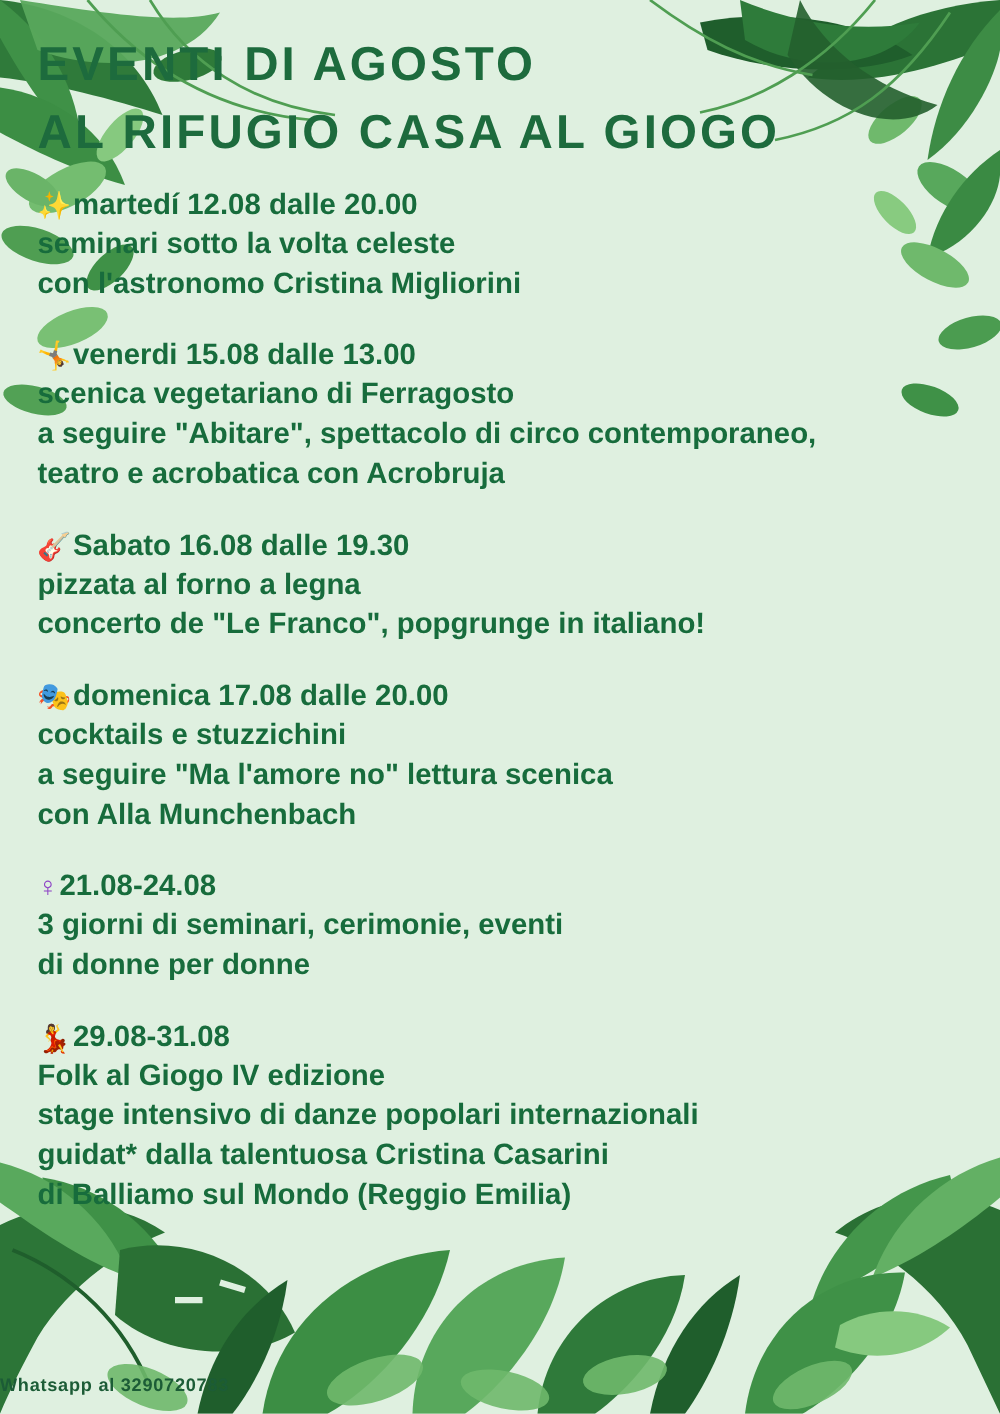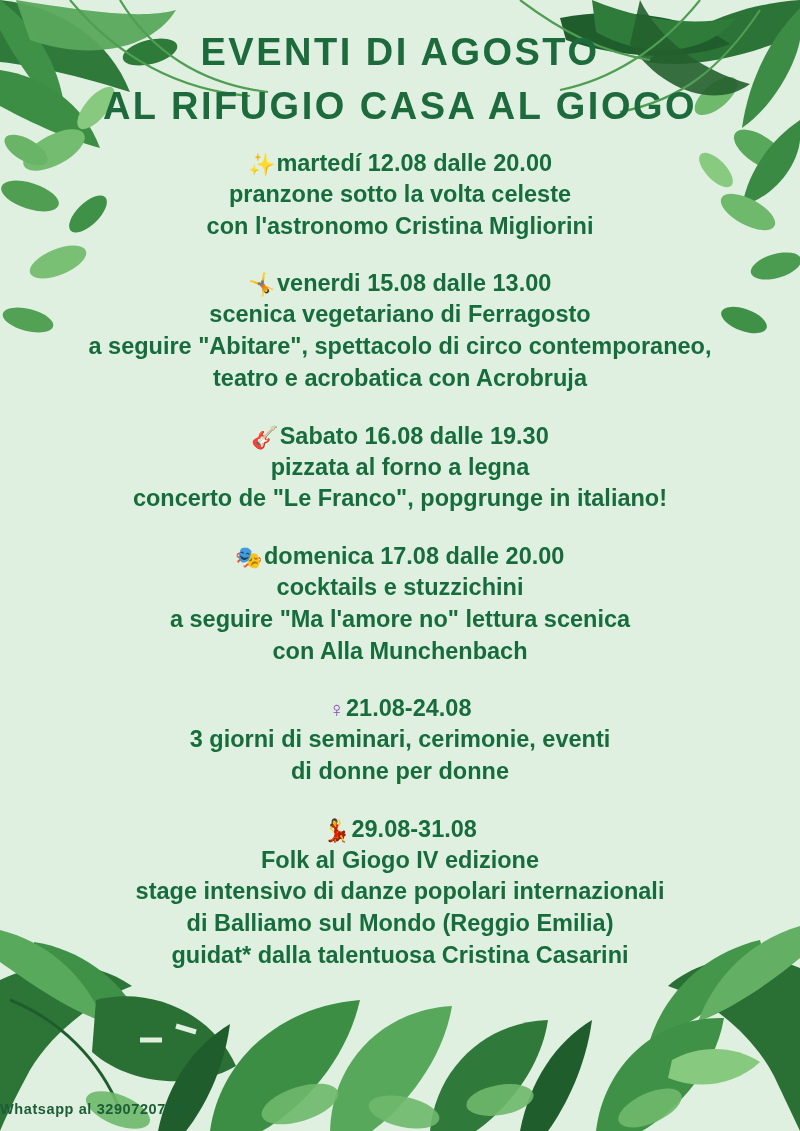--- a/index.html
+++ b/index.html
@@ -25,21 +25,21 @@
   }
 
   
   .poster {
     position: relative;
     z-index: 5;
     width: 800px;
     height: 944px;
     box-sizing: border-box;
     padding: 26px 30px 10px 30px;
-    text-align: center;
+    text-align: left;
     color: #156b3a;
   }
 
   .title {
     font-size: 38px;
     font-weight: bold;
     letter-spacing: 2.5px;
     line-height: 1.42;
     color: #1d6b3d;
     margin: 0 0 6px 0;
@@ -181,21 +181,21 @@
 
   <div class="title">
     <span class="line">EVENTI DI AGOSTO</span>
     <span class="line">AL RIFUGIO CASA AL GIOGO</span>
   </div>
 
   <div class="events">
 
     <div class="event">
       <div class="ev-head"><span class="ev-emoji">✨</span><span>martedí 12.08 dalle 20.00</span></div>
-      <div class="ev-line">pranzone sotto la volta celeste</div>
+      <div class="ev-line">seminari sotto la volta celeste</div>
       <div class="ev-line">con l'astronomo Cristina Migliorini</div>
     </div>
 
     <div class="event">
       <div class="ev-head"><span class="ev-emoji">🤸</span><span>venerdi 15.08 dalle 13.00</span></div>
       <div class="ev-line">scenica vegetariano di Ferragosto</div>
       <div class="ev-line">a seguire "Abitare", spettacolo di circo contemporaneo,</div>
       <div class="ev-line">teatro e acrobatica con Acrobruja</div>
     </div>
 
@@ -215,20 +215,20 @@
     <div class="event">
       <div class="ev-head"><span class="ev-emoji" style="color:#8e44c6">♀</span><span>21.08-24.08</span></div>
       <div class="ev-line">3 giorni di seminari, cerimonie, eventi</div>
       <div class="ev-line">di donne per donne</div>
     </div>
 
     <div class="event">
       <div class="ev-head"><span class="ev-emoji" style="color:#c0392b">💃</span><span>29.08-31.08</span></div>
       <div class="ev-line">Folk al Giogo IV edizione</div>
       <div class="ev-line">stage intensivo di danze popolari internazionali</div>
+      <div class="ev-line">guidat* dalla talentuosa Cristina Casarini</div>
       <div class="ev-line">di Balliamo sul Mondo (Reggio Emilia)</div>
-      <div class="ev-line">guidat* dalla talentuosa Cristina Casarini</div>
     </div>
 
   </div>
 </div>
 
 <div class="footer">Whatsapp al 3290720783</div>
 
 </body></html>

